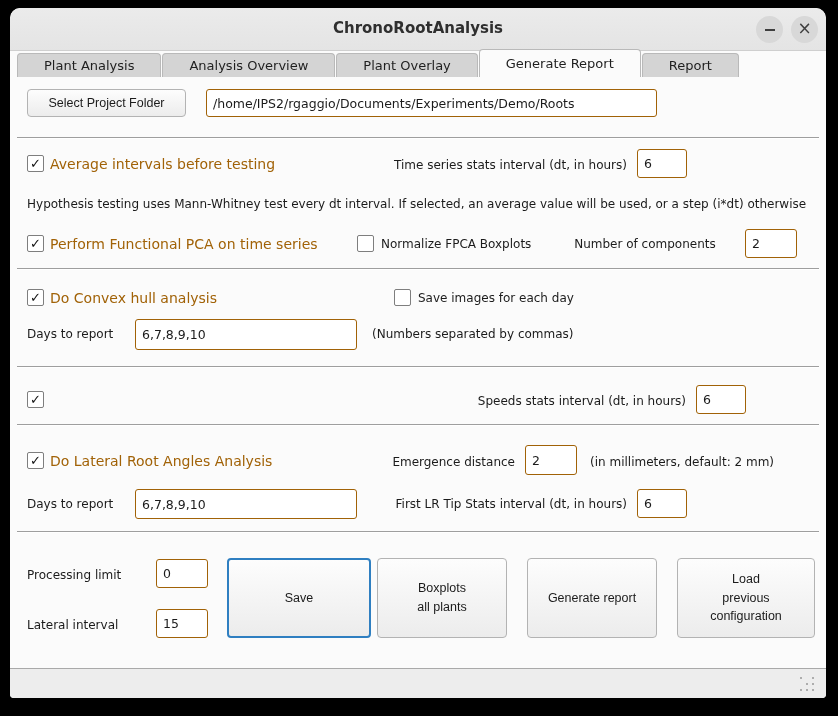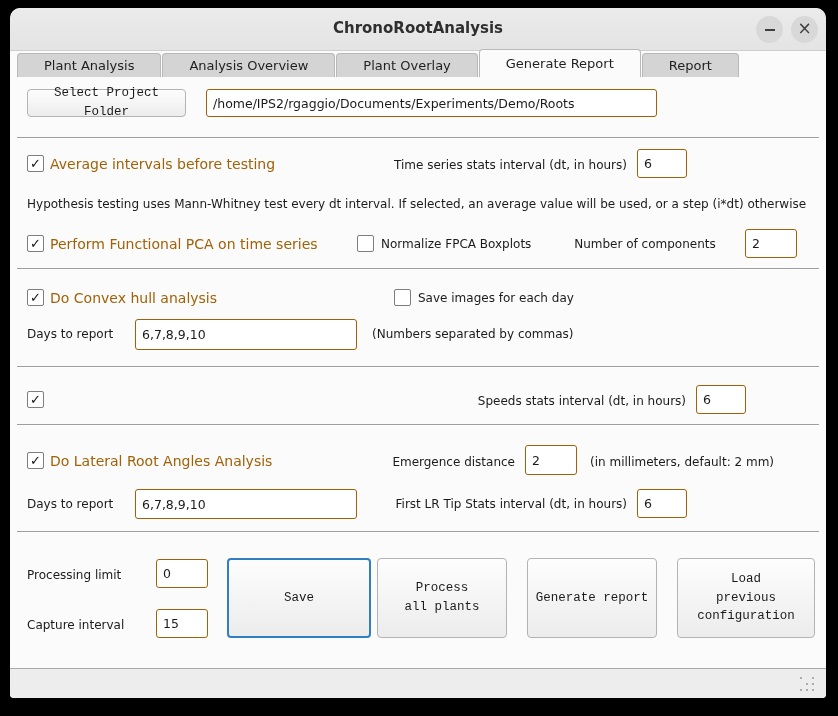--- a/index.html
+++ b/index.html
@@ -34,21 +34,21 @@
      box-shadow:12px 0 #adadad,6px 6px #adadad,12px 6px #adadad,0 12px #adadad,6px 12px #adadad,12px 12px #adadad;}
   .divider{position:absolute;left:7px;width:802px;height:0;border-top:1px solid #9e9e9e;box-shadow:0 1px 0 #ffffff;}
   
   .lbl{position:absolute;font-size:12px;color:#1b1b1b;white-space:nowrap;}
   .lbl.r{text-align:right;}
   .blbl{position:absolute;font-size:14px;font-weight:normal;color:#a16207;white-space:nowrap;}
   .inp{position:absolute;box-sizing:border-box;background:#fff;border:1px solid #a16207;
        border-radius:3px;font-family:"DejaVu Sans",sans-serif;font-size:12.5px;color:#1b1b1b;
        padding:8px 6px;outline:none;}
   .btn{position:absolute;box-sizing:border-box;background:linear-gradient(#fdfdfd,#ececec);
-       border:1px solid #b3b3b3;border-radius:4px;font-family:Liberation Mono, monospace;
+       border:1px solid #b3b3b3;border-radius:4px;font-family:Liberation Sans, sans-serif;
        font-size:12.5px;color:#1b1b1b;display:flex;align-items:center;justify-content:center;
        text-align:center;white-space:pre-line;line-height:1.5;}
   .btn.focus{border:2px solid #2f7fc1;}
   .chk{position:absolute;width:15px;height:15px;background:#fff;border:1px solid #7e7e7e;
        border-radius:2px;display:flex;align-items:center;justify-content:center;}
   .chk[data-checked="true"]::after{content:"✓";font-size:13px;font-weight:bold;color:#111;margin-top:-1px;}
 </style>
 </head>
 <body>
 
@@ -118,25 +118,25 @@
       <div class="lbl" style="left:580px;top:378px;">(in millimeters, default: 2 mm)</div>
       <div class="lbl" style="left:17px;top:420px;">Days to report</div>
       <input class="inp" style="left: 125px; top: 412px; width: 222px; height: 30px;" value="6,7,8,9,10">
       <div class="lbl r" style="left:357px;top:420px;width:260px;">First LR Tip Stats interval (dt, in hours)</div>
       <input class="inp" style="left: 627px; top: 412px; width: 50px; height: 29px;" value="6">
 
       <div class="divider" style="top:454px;"></div>
 
       <div class="lbl" style="left:17px;top:491px;">Processing limit</div>
       <input class="inp" style="left: 146px; top: 482px; width: 52px; height: 29px;" value="0">
-      <div class="lbl" style="left:17px;top:541px;">Capture interval</div>
+      <div class="lbl" style="left:17px;top:541px;">Lateral interval</div>
       <input class="inp" style="left: 146px; top: 532px; width: 52px; height: 29px;" value="15">
 
       <button class="btn focus" style="left:217px;top:481px;width:144px;height:80px;">Save</button>
-      <button class="btn" style="left:367px;top:481px;width:130px;height:80px;">Process
+      <button class="btn" style="left:367px;top:481px;width:130px;height:80px;">Boxplots
 all plants</button>
       <button class="btn" style="left:517px;top:481px;width:130px;height:80px;">Generate report</button>
       <button class="btn" style="left:667px;top:481px;width:138px;height:80px;">Load
 previous
 configuration</button>
     </div>
 
     <div class="statusbar">
       <div class="grip"></div>
     </div>

